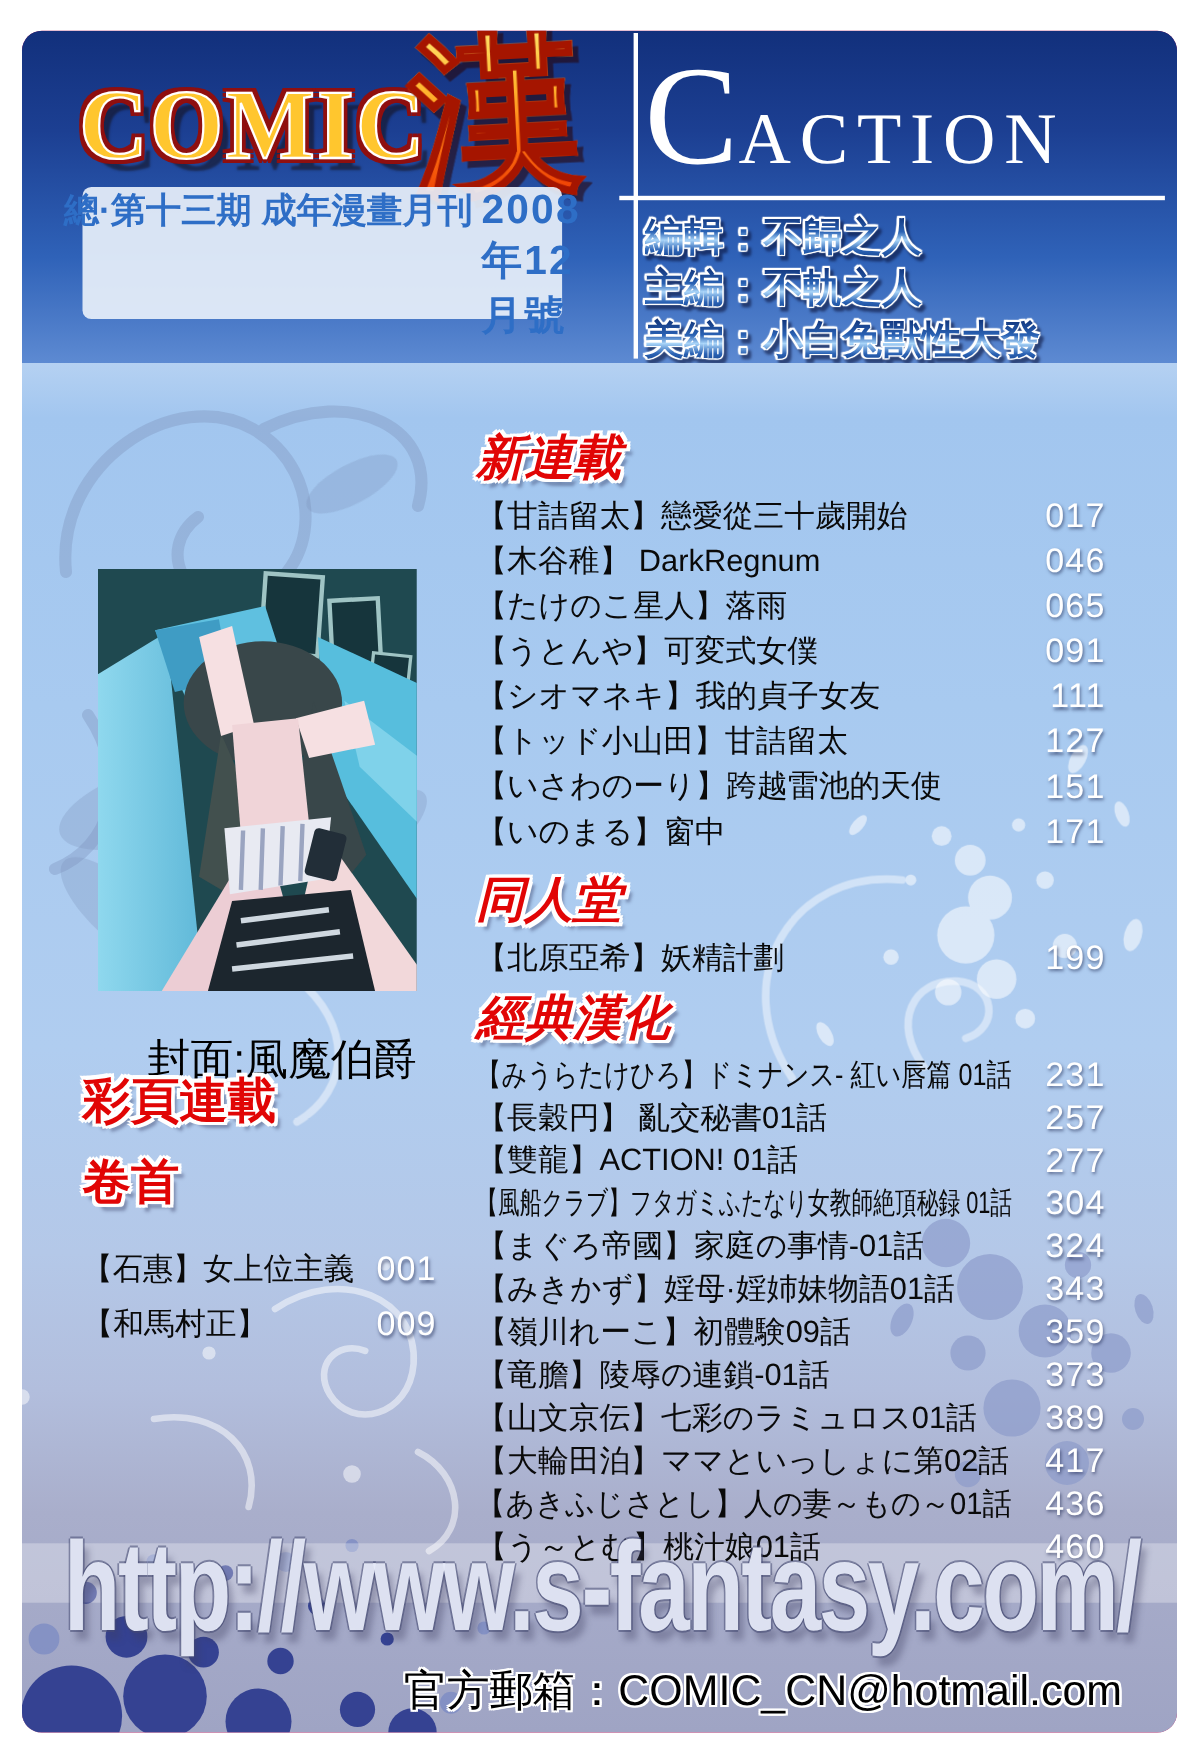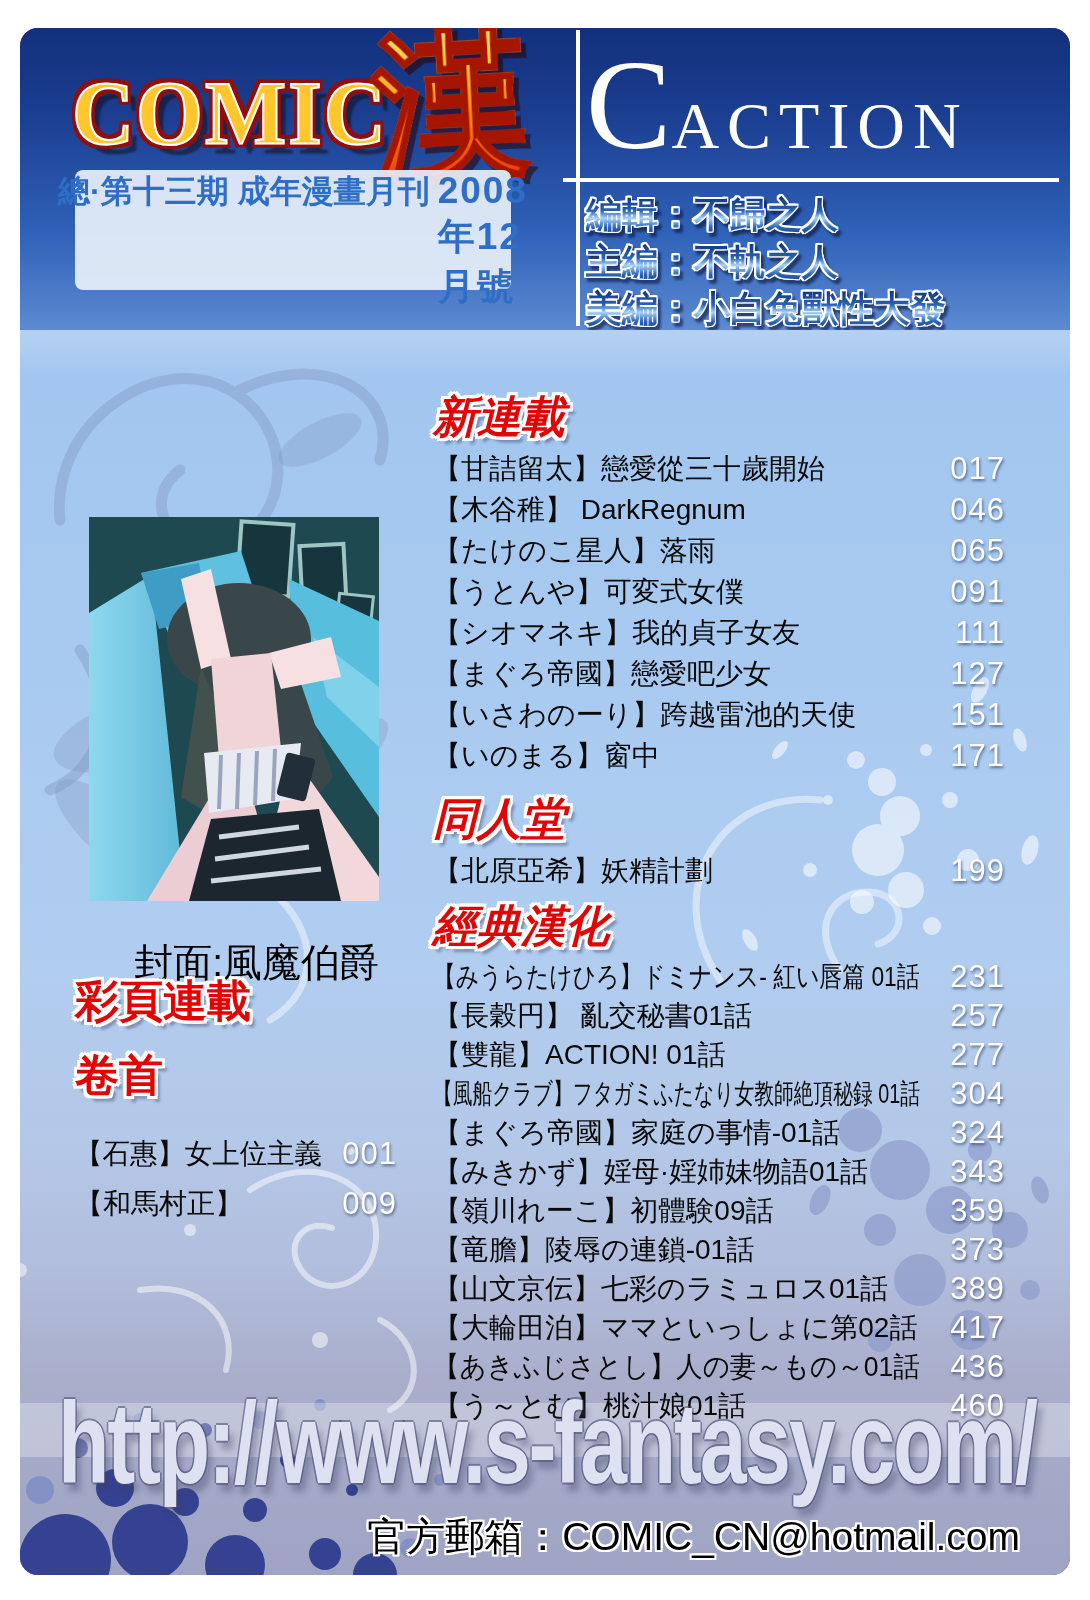--- a/index.html
+++ b/index.html
@@ -287,21 +287,21 @@
               <span class="toc-label fit">【うとんや】可変式女僕</span>
               <span class="toc-page">091</span>
             </div>
 
             <div class="toc-row">
               <span class="toc-label fit">【シオマネキ】我的貞子女友</span>
               <span class="toc-page">111</span>
             </div>
 
             <div class="toc-row">
-              <span class="toc-label fit">【まぐろ帝國】戀愛吧少女</span>
+              <span class="toc-label fit">【トッド小山田】甘詰留太</span>
               <span class="toc-page">127</span>
             </div>
 
             <div class="toc-row">
               <span class="toc-label fit">【いさわのーり】跨越雷池的天使</span>
               <span class="toc-page">151</span>
             </div>
 
             <div class="toc-row">
               <span class="toc-label fit">【いのまる】窗中</span>

